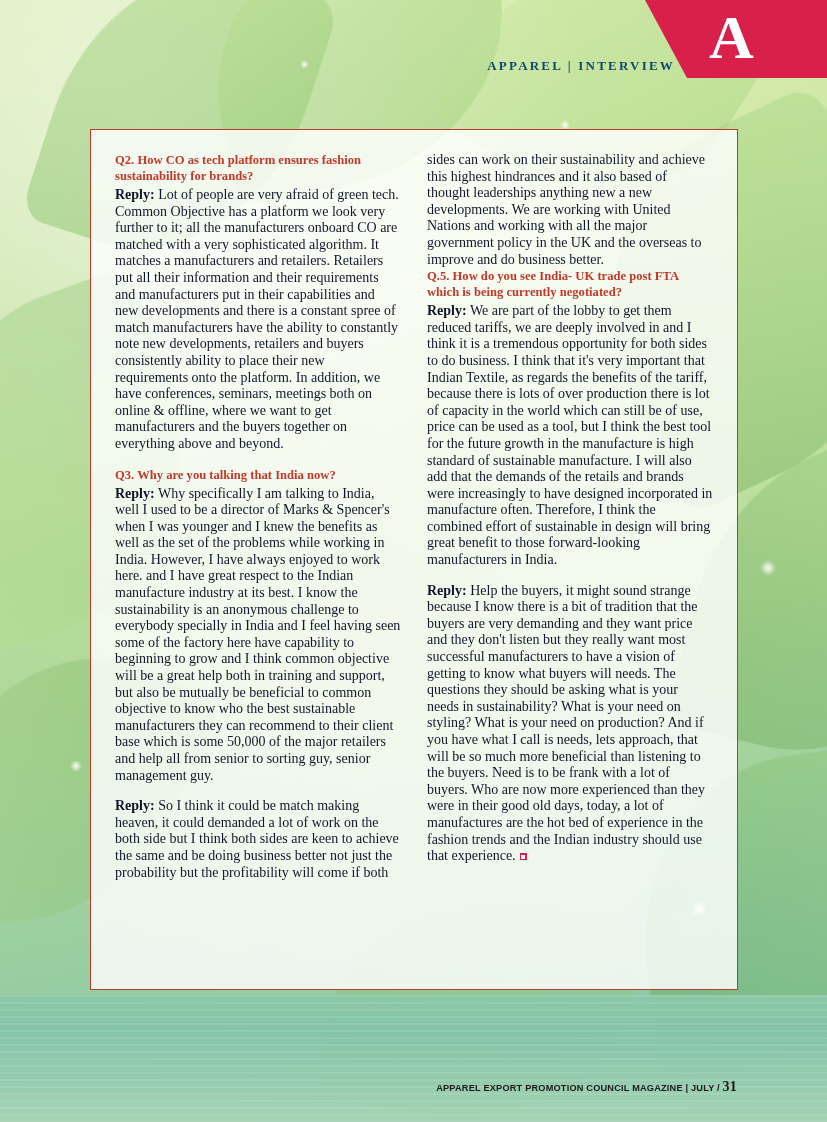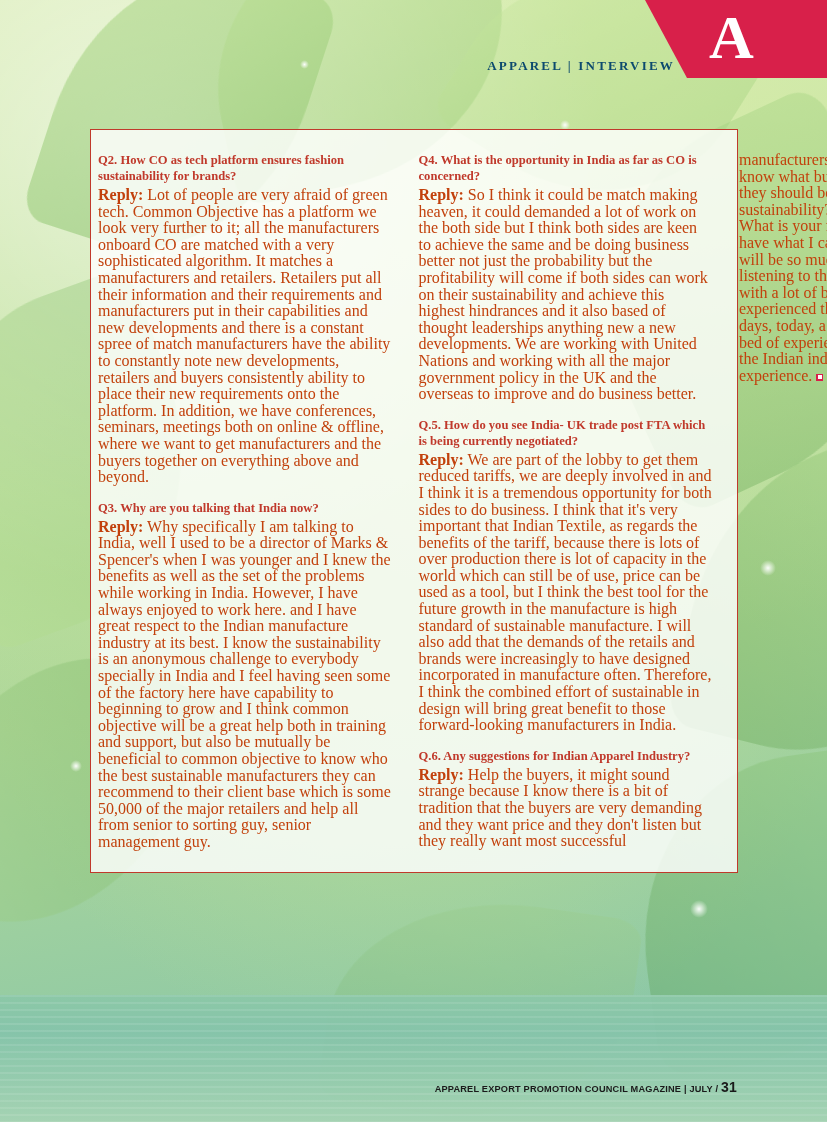--- a/index.html
+++ b/index.html
@@ -100,43 +100,43 @@
     color: #0c4a6e;
     font-weight: 600;
   }
 
   
   .article {
     position: absolute;
     left: 90px;
     top: 129px;
     width: 648px;
-    height: 744px;
+    height: 861px;
     background: rgba(255,255,255,0.82);
     border: 1.5px solid #c0392b;
     box-sizing: border-box;
-    padding: 22px 24px 18px 7px;
+    padding: 22px 24px 18px 24px;
   }
   .cols {
     column-count: 2;
     column-gap: 26px;
     height: 100%;
   }
   .q-head {
     color: #c0392b;
     font-weight: 700;
     font-size: 12.6px;
     line-height: 16px;
     margin: 0 0 3px 0;
     break-after: avoid;
   }
   .q-body {
-    font-size: 16px;
+    font-size: 14px;
     line-height: 16.6px;
-    color: #c2410c;
+    color: #0f172a;
     margin: 0 0 14px 0;
     text-align: left;
   }
   .q-body .reply-label {
     font-weight: 700;
   }
   .block { break-inside: auto; }
   .block.first { margin-top: 0; }
   .end-mark {
     display: inline-block;
@@ -162,20 +162,21 @@
     font-family: "Liberation Sans", sans-serif;
     font-size: 9.2px;
     letter-spacing: 0.2px;
     color: #1a1a1a;
     font-weight: 700;
     text-align: right;
   }
   .footer .page-num {
     font-size: 14px;
     font-weight: 700;
+    font-family: Liberation Serif, serif;
   }
 </style>
 </head>
 <body>
 
 <div class="page-bg">
   <div class="leaf leaf-1"></div>
   <div class="leaf leaf-2"></div>
   <div class="leaf leaf-3"></div>
   <div class="leaf leaf-4"></div>
@@ -206,31 +207,29 @@
       <p class="q-head">Q2. How CO as tech platform ensures fashion sustainability for brands?</p>
       <p class="q-body"><span class="reply-label">Reply:</span><span> Lot of people are very afraid of green tech. Common Objective has a platform we look very further to it; all the manufacturers onboard CO are matched with a very sophisticated algorithm. It matches a manufacturers and retailers. Retailers put all their information and their requirements and manufacturers put in their capabilities and new developments and there is a constant spree of match manufacturers have the ability to constantly note new developments, retailers and buyers consistently ability to place their new requirements onto the platform. In addition, we have conferences, seminars, meetings both on online &amp; offline, where we want to get manufacturers and the buyers together on everything above and beyond.</span></p>
     </div>
 
     <div class="block">
       <p class="q-head">Q3. Why are you talking that India now?</p>
       <p class="q-body"><span class="reply-label">Reply:</span><span> Why specifically I am talking to India, well I used to be a director of Marks &amp; Spencer's when I was younger and I knew the benefits as well as the set of the problems while working in India. However, I have always enjoyed to work here. and I have great respect to the Indian manufacture industry at its best. I know the sustainability is an anonymous challenge to everybody specially in India and I feel having seen some of the factory here have capability to beginning to grow and I think common objective will be a great help both in training and support, but also be mutually be beneficial to common objective to know who the best sustainable manufacturers they can recommend to their client base which is some 50,000 of the major retailers and help all from senior to sorting guy, senior management guy.</span></p>
     </div>
 
     <div class="block">
-      <p class="q-head">Q4. What is the opportunity in India as far as CO is concerned?</p>
       <p class="q-body"><span class="reply-label">Reply:</span><span> So I think it could be match making heaven, it could demanded a lot of work on the both side but I think both sides are keen to achieve the same and be doing business better not just the probability but the profitability will come if both sides can work on their sustainability and achieve this highest hindrances and it also based of thought leaderships anything new a new developments. We are working with United Nations and working with all the major government policy in the UK and the overseas to improve and do business better.</span></p>
     </div>
 
     <div class="block">
       <p class="q-head">Q.5. How do you see India- UK trade post FTA which is being currently negotiated?</p>
       <p class="q-body"><span class="reply-label">Reply:</span><span> We are part of the lobby to get them reduced tariffs, we are deeply involved in and I think it is a tremendous opportunity for both sides to do business. I think that it's very important that Indian Textile, as regards the benefits of the tariff, because there is lots of over production there is lot of capacity in the world which can still be of use, price can be used as a tool, but I think the best tool for the future growth in the manufacture is high standard of sustainable manufacture. I will also add that the demands of the retails and brands were increasingly to have designed incorporated in manufacture often. Therefore, I think the combined effort of sustainable in design will bring great benefit to those forward-looking manufacturers in India.</span></p>
     </div>
 
     <div class="block">
-      <p class="q-head">Q.6. Any suggestions for Indian Apparel Industry?</p>
       <p class="q-body"><span class="reply-label">Reply:</span><span> Help the buyers, it might sound strange because I know there is a bit of tradition that the buyers are very demanding and they want price and they don't listen but they really want most successful manufacturers to have a vision of getting to know what buyers will needs. The questions they should be asking what is your needs in sustainability? What is your need on styling? What is your need on production? And if you have what I call is needs, lets approach, that will be so much more beneficial than listening to the buyers. Need is to be frank with a lot of buyers. Who are now more experienced than they were in their good old days, today, a lot of manufactures are the hot bed of experience in the fashion trends and the Indian industry should use that experience.</span><span class="end-mark"></span></p>
     </div>
 
   </div>
 </div>
 
 <div class="footer">
   <span>APPAREL EXPORT PROMOTION COUNCIL MAGAZINE | JULY / </span><span class="page-num">31</span>
 </div>
 

